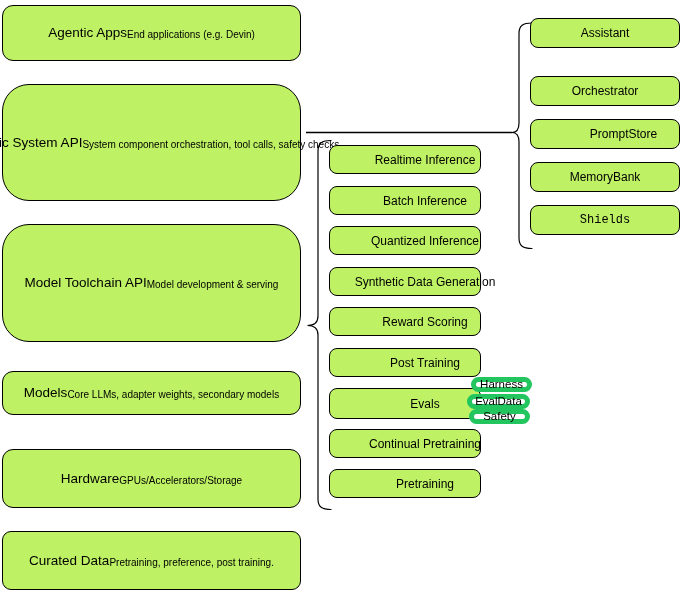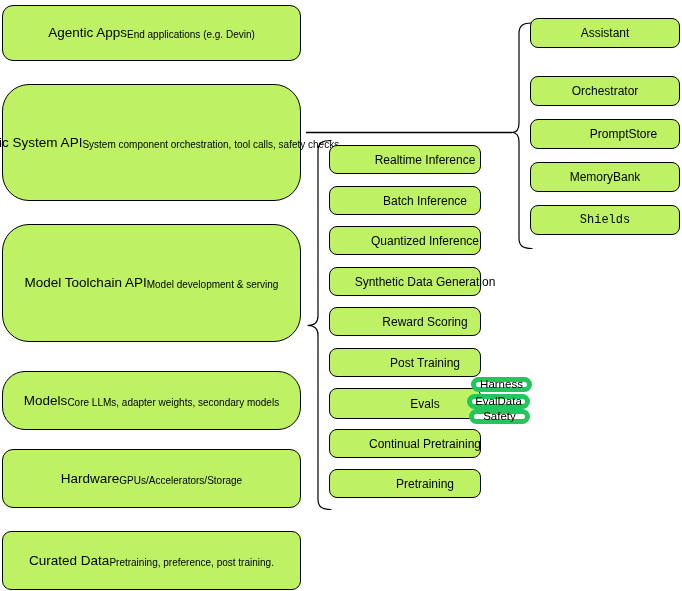--- a/index.html
+++ b/index.html
@@ -61,21 +61,21 @@
   <div class="node stack-node" style="top:84px; height:117px; border-radius:27px;">
     <div class="stack-title">Agentic System API</div>
     <div class="stack-subtitle">System component orchestration, tool calls, safety checks</div>
   </div>
 
   <div class="node stack-node" style="top:224px; height:118px; border-radius:27px;">
     <div class="stack-title">Model Toolchain API</div>
     <div class="stack-subtitle">Model development &amp; serving</div>
   </div>
 
-  <div class="node stack-node" style="top:371px; height:59px; border-radius:23px;">
+  <div class="node stack-node" style="top:371px; height:44px; border-radius:11px;">
     <div class="stack-title">Models</div>
     <div class="stack-subtitle">Core LLMs, adapter weights, secondary models</div>
   </div>
 
   <div class="node stack-node" style="top:449px; height:59px; border-radius:11px;">
     <div class="stack-title">Hardware</div>
     <div class="stack-subtitle">GPUs/Accelerators/Storage</div>
   </div>
 
   <div class="node stack-node" style="top:531px; height:59px; border-radius:9px;">

